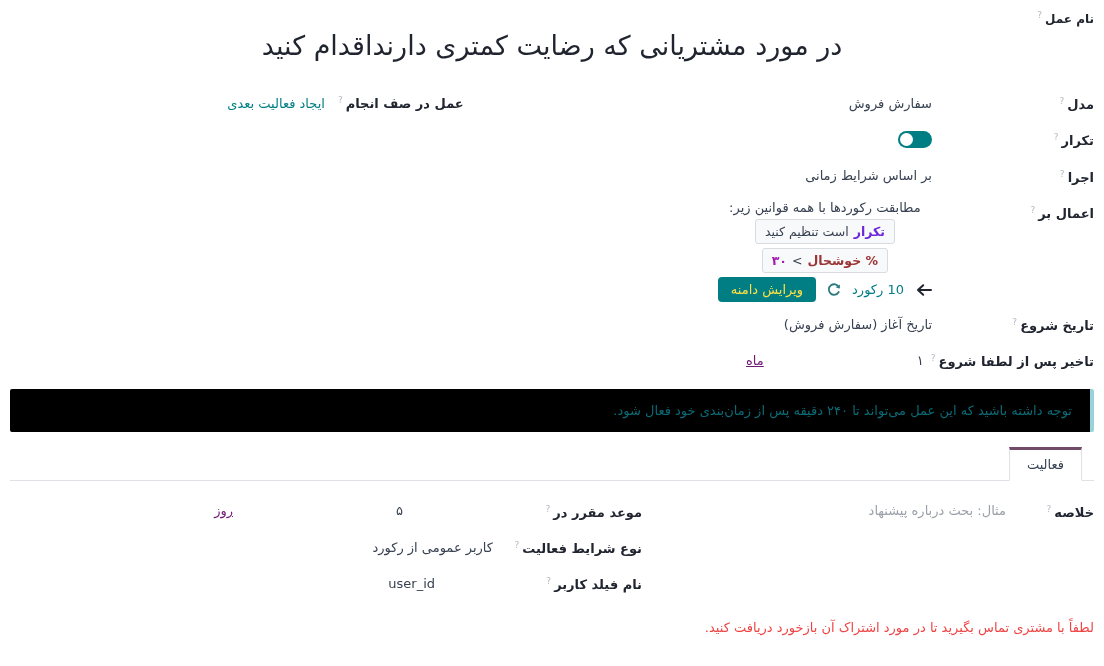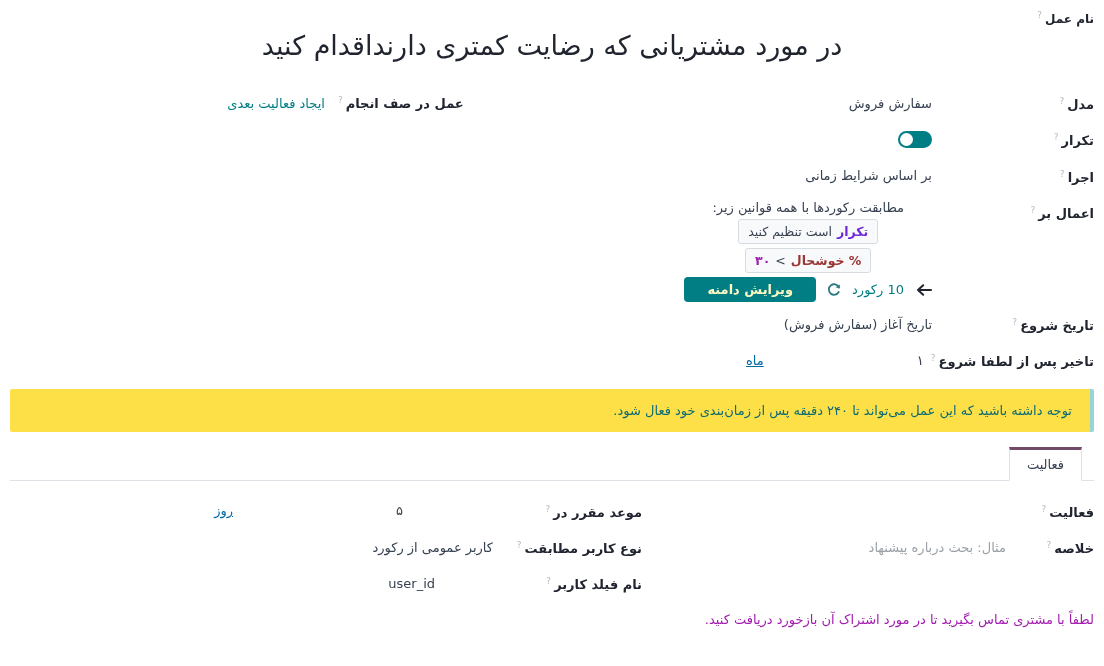--- a/index.html
+++ b/index.html
@@ -52,32 +52,32 @@
   }
   .fb-bold{font-weight:700;color:#6d28d9;}
   .fb-field{color:#9b3434;font-weight:600;}
   .fb-op{color:#374151;}
   .fb-val{color:#a21caf;font-weight:600;}
   .records-row{display:flex;align-items:center;gap:11px;}
   .icon{display:inline-flex;align-items:center;justify-content:center;cursor:pointer;}
   .icon svg{display:block;}
   .records-link{color:#017e84;font-size:13px;cursor:pointer;}
   .btn-teal{
-    background:#017e84;color:#fef9c3;border:none;border-radius:4px;
-    padding:4px 23px;font-size:13px;font-weight:700;font-family:inherit;cursor:pointer;line-height:17px;
+    background:#017e84;color:#fde047;border:none;border-radius:4px;
+    padding:4px 13px;font-size:13px;font-weight:400;font-family:inherit;cursor:pointer;line-height:17px;
   }
 
   
   .num-box{display:inline-block;cursor:text;color:#374151;}
   .delay-num{width:160px;margin-right:4px;}
-  .unit{cursor:pointer;color:#0369a1;text-decoration:underline;}
+  .unit{cursor:pointer;color:#701a75;text-decoration:underline;}
 
   
   .banner{
-    margin-top:10px;background:#fde047;border-right:4px solid #98d2da;
+    margin-top:10px;background:#000000;border-right:4px solid #98d2da;
     color:#0b6a76;padding:12px 18px;font-size:13px;line-height:19px;border-radius:2px;
   }
 
   
   .tabbar{
     margin-top:14px;border-bottom:1px solid #dee2e6;display:flex;
     padding:0 12px;height:34px;align-items:flex-end;
   }
   .tab{
     position:relative;top:1px;background:#fff;
@@ -89,21 +89,21 @@
   .activity{display:flex;margin-top:12px;align-items:flex-start;}
   .col-r{flex:0 0 452px;display:flex;flex-direction:column;}
   .col-l{flex:1;display:flex;flex-direction:column;}
   .col-r .lbl{min-width:88px;}
   .col-l .lbl{min-width:133px;}
   .placeholder{color:#9aa0a8;cursor:text;}
   .due-num{margin-right:106px;width:170px;}
   .utype-val{margin-right:16px;cursor:pointer;}
   .ufield-val{margin-right:74px;direction:ltr;unicode-bidi:embed;cursor:text;}
 
-  .note{margin-top:8px;font-size:13px;color:#a21caf;line-height:19px;cursor:text;}
+  .note{margin-top:16px;font-size:13px;color:#ef4444;line-height:19px;cursor:text;}
 </style>
 </head>
 <body>
 
 <div class="page">
 
   <div class="toprow">
     <span>نام عمل</span><sup class="help">?</sup>
   </div>
 
@@ -200,48 +200,40 @@
   <div class="banner">توجه داشته باشید که این عمل می‌تواند تا ۲۴۰ دقیقه پس از زمان‌بندی خود فعال شود.</div>
 
   <div class="tabbar">
     <div class="tab">فعالیت</div>
   </div>
 
   <div class="activity">
     <div class="col-r">
       <div class="row">
         <div class="lbl">
-          <span>فعالیت</span><sup class="help">?</sup>
-        </div>
-        <div class="val">
-          <span class="value-text"></span>
-        </div>
-      </div>
-      <div class="row">
-        <div class="lbl">
           <span>خلاصه</span><sup class="help">?</sup>
         </div>
         <div class="val">
           <span class="placeholder">مثال: بحث درباره پیشنهاد</span>
         </div>
       </div>
     </div>
     <div class="col-l">
       <div class="row">
         <div class="lbl">
           <span>موعد مقرر در</span><sup class="help">?</sup>
         </div>
         <div class="val">
           <span class="num-box due-num">۵</span>
           <span class="unit">روز</span>
         </div>
       </div>
       <div class="row">
         <div class="lbl">
-          <span>نوع کاربر مطابقت</span><sup class="help">?</sup>
+          <span>نوع شرایط فعالیت</span><sup class="help">?</sup>
         </div>
         <div class="val">
           <span class="value-text utype-val">کاربر عمومی از رکورد</span>
         </div>
       </div>
       <div class="row">
         <div class="lbl">
           <span>نام فیلد کاربر</span><sup class="help">?</sup>
         </div>
         <div class="val">

